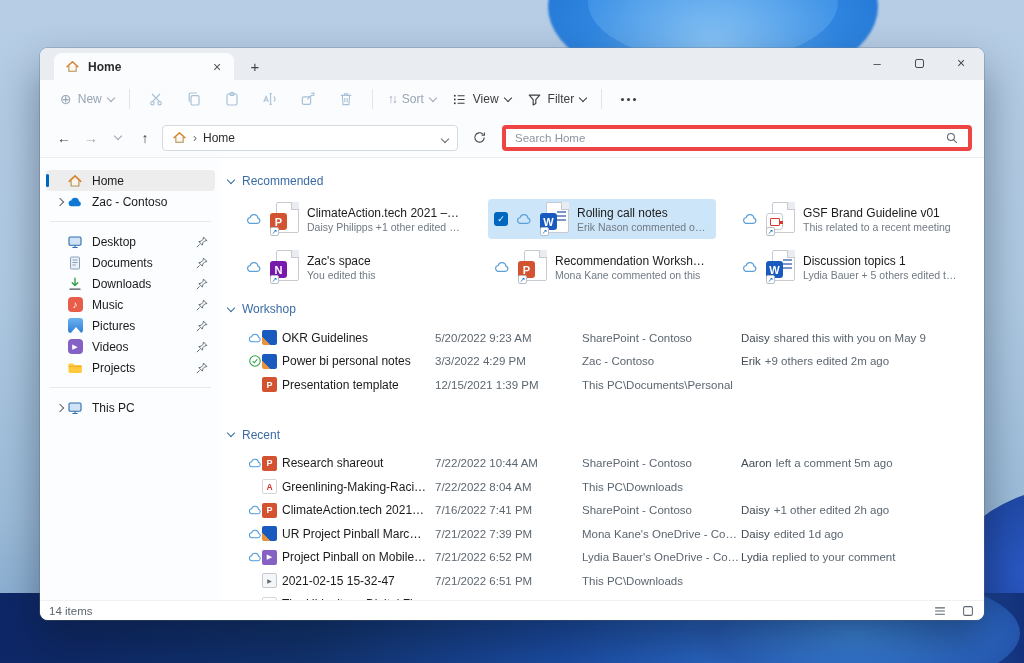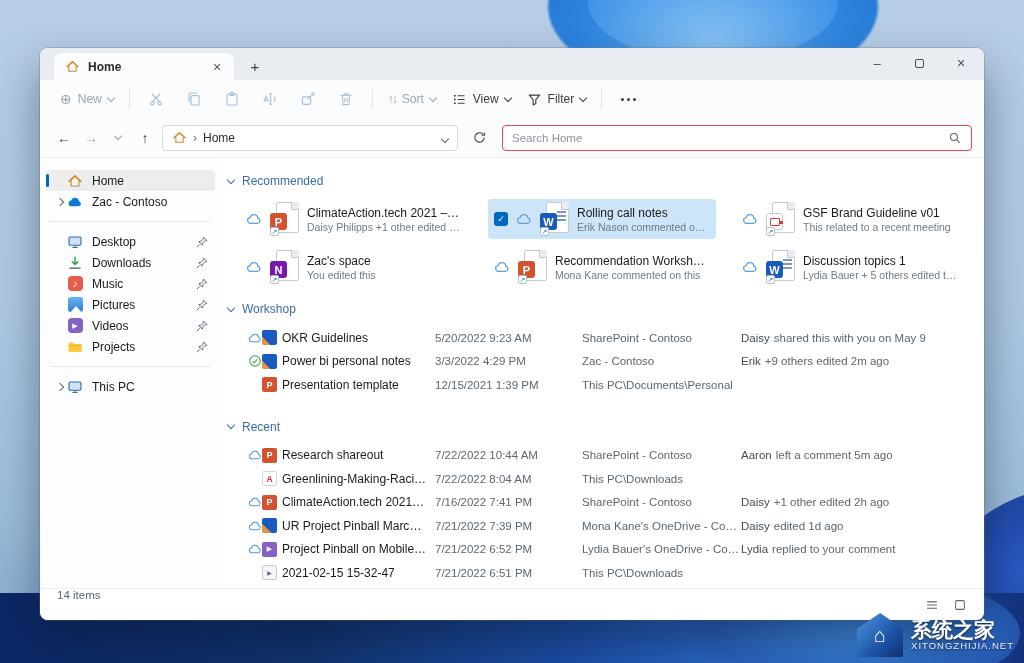--- a/index.html
+++ b/index.html
@@ -56,21 +56,21 @@
   .addressbar{height:40px;background:#fafcfe;display:flex;align-items:center;padding:0 12px;border-bottom:1px solid #eceef1;flex:0 0 auto}
   .navbtn{width:24px;height:26px;display:flex;align-items:center;justify-content:center;color:#3f3f3f;font-size:14px;border-radius:4px;margin-right:3px}
   .navbtn.dim{color:#9aa3ad}
   .g-back::before{content:"←"}.g-fwd::before{content:"→"}.g-up::before{content:"↑"}
   .crumbbox{width:296px;height:26px;border:1px solid #d5dade;border-radius:4px;background:#fff;display:flex;align-items:center;
     gap:6px;padding:0 9px;font-size:12px;color:#2b2b2b;margin-left:2px}
   .crumbsep{color:#777;font-size:12px}
   .g-crumbsep::before{content:"›"}
   .crumb-chev{margin-left:auto;color:#666}
   .refreshbtn{width:26px;height:26px;display:flex;align-items:center;justify-content:center;margin:0 4px 0 8px;border-radius:4px}
-  .searchbox{flex:1;height:26px;border:1px solid #ef4444;border-radius:4px;background:#fff;display:flex;align-items:center;padding:0 9px;margin-left:6px}
+  .searchbox{flex:1;height:26px;border:4px solid #ef4444;border-radius:4px;background:#fff;display:flex;align-items:center;padding:0 9px;margin-left:6px}
   .searchbox input{border:0;outline:0;flex:1;font-size:11.5px;color:#333;background:transparent;font-family:inherit}
   .searchbox input::placeholder{color:#8d959e}
   
   .bodyrow{flex:1;display:flex;background:#fff;min-height:0}
   .sidebar{width:180px;background:#fbfdfe;padding:12px 5px 0 6px;font-size:12px;color:#1b1b1b;flex:0 0 auto}
   .sitem{height:21px;display:flex;align-items:center;padding:0 6px 0 6px;border-radius:4px;position:relative;gap:0}
   .sitem .cslot{width:15px;display:flex;align-items:center;justify-content:center;color:#666}
   .sitem .icon16{width:16px;height:16px;margin-right:9px;display:flex;align-items:center;justify-content:center;flex:0 0 auto}
   .sitem.sel{background:#ededed}
   .sitem.sel::before{content:"";position:absolute;left:0;top:4px;bottom:4px;width:3px;border-radius:2px;background:#0067c0}
@@ -110,21 +110,21 @@
   .i-ppt{background:#d35230}
   .i-office{background:linear-gradient(45deg,#e8913d 0 30%,#185abd 30%)}
   .i-pdf{background:#fff;border:1px solid #d6d6d6;color:#d93831;font-size:8.5px}
   .i-stream{background:#8661c5;font-size:7px}
   .i-video{background:#f4f6f8;border:1px solid #c6cbd1;color:#5f6a75;font-size:6px}
   .g-play::before{content:"▶"}
   .cell-name{color:#1b1b1b;white-space:nowrap;overflow:hidden;text-overflow:ellipsis;padding:0 8px 0 5px}
   .cell-date,.cell-loc,.cell-act{color:#5c6670;font-size:11.5px;white-space:nowrap;overflow:hidden;text-overflow:ellipsis}
   .who{font-weight:normal;color:#434c55;margin-right:4px}
   
-  .statusbar{height:32px;background:#fff;border-top:1px solid #eef0f2;display:flex;padding:0 17px;flex:0 0 auto}
+  .statusbar{height:20px;background:#fff;border-top:1px solid #eef0f2;display:flex;align-items:center;padding:0 9px;flex:0 0 auto}
   .sb-count{font-size:11.5px;color:#5c6670}
   .sb-views{margin-left:auto;display:flex;gap:14px;align-items:center;color:#5c6670}
   svg.ic{display:block}
 </style>
 </head>
 <body>
 
 <svg width="0" height="0" style="position:absolute">
   <defs>
     <symbol id="i-house" viewBox="0 0 16 16">
@@ -212,27 +212,20 @@
   </defs>
 </svg>
 
 <div class="screen">
   <div class="bloom-top"></div>
   <div class="bloom-top2"></div>
   <div class="swirl-right"></div>
   <div class="bottom-strip"></div>
   <div class="bottom-glow"></div>
 
-  <div class="watermark">
-    <span class="wm-logo"></span>
-    <span class="wm-text">
-      <span class="wm-title">系统之家</span>
-      <span class="wm-site">XITONGZHIJIA.NET</span>
-    </span>
-  </div>
 
   <div class="window">
 
     <div class="tabbar">
       <div class="tab">
         <svg class="ic" width="15" height="15">
             <use href="#i-house"></use>
           </svg>
         <span style="font-weight:600">Home</span>
         <span class="tab-close g-close"></span>
@@ -376,20 +369,34 @@
           <span class="pin">
               <svg class="ic" width="14" height="14">
                 <use href="#i-pin"></use>
               </svg>
             </span>
         </div>
         <div class="sitem">
           <span class="cslot"></span>
           <span class="icon16">
               <svg class="ic" width="16" height="16">
+                <use href="#i-docfile"></use>
+              </svg>
+            </span>
+          <span>Documents</span>
+          <span class="pin">
+              <svg class="ic" width="14" height="14">
+                <use href="#i-pin"></use>
+              </svg>
+            </span>
+        </div>
+        <div class="sitem">
+          <span class="cslot"></span>
+          <span class="icon16">
+              <svg class="ic" width="16" height="16">
                 <use href="#i-download"></use>
               </svg>
             </span>
           <span>Downloads</span>
           <span class="pin">
               <svg class="ic" width="14" height="14">
                 <use href="#i-pin"></use>
               </svg>
             </span>
         </div>
@@ -603,21 +610,21 @@
           <div class="frow">
             <span class="stc"></span>
             <span class="sicon i-ppt">P</span>
             <span class="cell-name">Presentation template</span>
             <span class="cell-date">12/15/2021 1:39 PM</span>
             <span class="cell-loc">This PC\Documents\Personal</span>
             <span class="cell-act"></span>
           </div>
         </div>
 
-        <div class="sechead" style="margin-top:20px;margin-bottom:7px">
+        <div class="sechead" style="margin-top:28px;margin-bottom:7px">
           <span class="chev"></span>
           <span>Recent</span>
         </div>
 
         <div class="rows">
           <div class="frow">
             <span class="stc">
                 <svg class="ic" width="14" height="14">
                   <use href="#i-cloudline"></use>
                 </svg>

